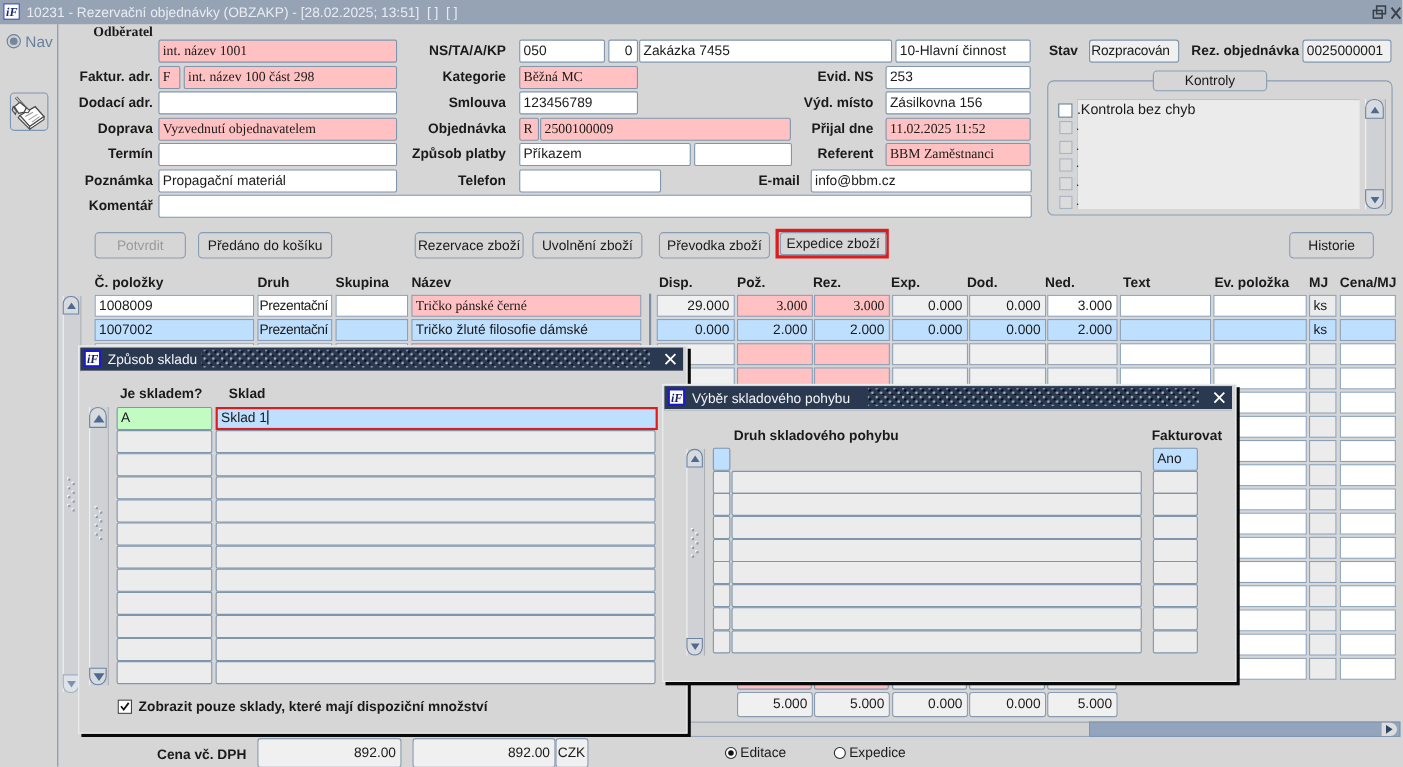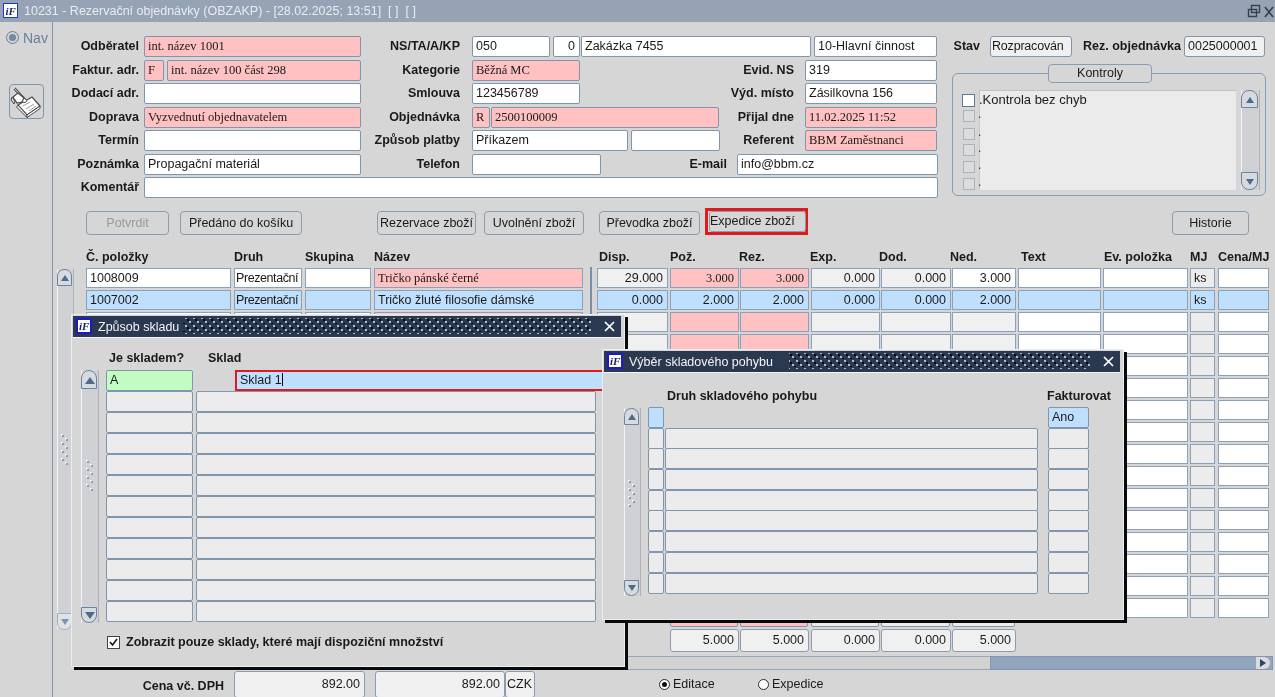--- a/index.html
+++ b/index.html
@@ -48,21 +48,21 @@
  <polygon points="17,32.5 30,23.5 30,21 17,30" fill="#fff" stroke="#4a4a4a" stroke-width="1"></polygon>
  <path d="M13 21 L20 17 M16 24 L24 19 M19 26 L26 21" stroke="#9a9a9a" stroke-width="1"></path>
  <path d="M4.5 3.5 L16 16" stroke="#4a4a4a" stroke-width="2.6"></path>
  <path d="M4.5 3.5 L16 16" stroke="#e0e0e0" stroke-width="1"></path>
  <polygon points="3,12 8,8 14,13 12,17 7,18" fill="#fff" stroke="#4a4a4a" stroke-width="1.2"></polygon>
  <polygon points="2,12 5,16 4,19 1,15" fill="#cfcfcf" stroke="#4a4a4a" stroke-width="1"></polygon>
  <polygon points="14,13 17,15.5 15.5,17.5 12,17" fill="#fff" stroke="#4a4a4a" stroke-width="1"></polygon>
 </svg>
 </div>
 
-<div class="lbl" style="left:9px;top:39px;width:130px;">Odběratel</div>
+<div class="lbl" style="left:9px;top:22px;width:130px;font-family:Liberation Serif, serif;">Odběratel</div>
 <div class="lbl" style="left:9px;top:63px;width:130px;">Faktur. adr.</div>
 <div class="lbl" style="left:9px;top:86px;width:130px;">Dodací adr.</div>
 <div class="lbl" style="left:9px;top:110px;width:130px;">Doprava</div>
 <div class="lbl" style="left:9px;top:133px;width:130px;">Termín</div>
 <div class="lbl" style="left:9px;top:157px;width:130px;">Poznámka</div>
 <div class="lbl" style="left:9px;top:180px;width:130px;">Komentář</div>
 <div class="fld pink" style="left:144px;top:36px;width:209px;height:19px;line-height:19px;">int. název 1001</div>
 <div class="fld pink" style="left:144px;top:60px;width:12px;height:19px;line-height:19px;">F</div>
 <div class="fld pink" style="left:167px;top:60px;width:186px;height:19px;line-height:19px;">int. název 100 část 298</div>
 <div class="fld " style="left:144px;top:83px;width:209px;height:19px;line-height:19px;"></div>
@@ -84,21 +84,21 @@
 <div class="fld " style="left:472px;top:83px;width:100px;height:19px;line-height:19px;">123456789</div>
 <div class="fld pink" style="left:472px;top:107px;width:10px;height:19px;line-height:19px;">R</div>
 <div class="fld pink" style="left:491px;top:107px;width:220px;height:19px;line-height:19px;">2500100009</div>
 <div class="fld " style="left:472px;top:130px;width:148px;height:19px;line-height:19px;">Příkazem</div>
 <div class="fld " style="left:631px;top:130px;width:81px;height:19px;line-height:19px;"></div>
 <div class="fld " style="left:472px;top:154px;width:121px;height:19px;line-height:19px;"></div>
 <div class="lbl" style="left:664px;top:63px;width:130px;">Evid. NS</div>
 <div class="lbl" style="left:664px;top:86px;width:130px;">Výd. místo</div>
 <div class="lbl" style="left:664px;top:110px;width:130px;">Přijal dne</div>
 <div class="lbl" style="left:664px;top:133px;width:130px;">Referent</div>
-<div class="fld " style="left:805px;top:60px;width:124px;height:19px;line-height:19px;">319</div>
+<div class="fld " style="left:805px;top:60px;width:124px;height:19px;line-height:19px;">253</div>
 <div class="fld " style="left:805px;top:83px;width:124px;height:19px;line-height:19px;">Zásilkovna 156</div>
 <div class="fld pink" style="left:805px;top:107px;width:124px;height:19px;line-height:19px;">11.02.2025 11:52</div>
 <div class="fld pink" style="left:805px;top:130px;width:124px;height:19px;line-height:19px;">BBM Zaměstnanci</div>
 <div class="lbl" style="left:667px;top:157px;width:60px;">E-mail</div>
 <div class="fld " style="left:737px;top:154px;width:193px;height:19px;line-height:19px;">info@bbm.cz</div>
 <div class="lbl" style="left:906px;top:39px;width:74px;">Stav</div>
 <div class="fld gray" style="left:990px;top:36px;width:72px;height:19px;line-height:19px;border-radius:3px;padding:0 1px;width:78px;letter-spacing:-0.2px;">Rozpracován</div>
 <div class="lbl" style="left:1031px;top:39px;width:150px;">Rez. objednávka</div>
 <div class="fld gray" style="left:1184px;top:36px;width:73px;height:19px;line-height:19px;border-radius:3px;">0025000001</div>
 <div class="ab" style="left:952px;top:73px;width:312px;height:121px;border:1px solid #8a9cb2;border-radius:6px;"></div>
@@ -123,21 +123,21 @@
 <div class="arrbox" style="left:1241px;top:172px;width:17px;height:18px;border-radius:0 0 8px 8px;">
 <div class="tri" style="left:4px;top:6px;border-left:4px solid transparent;border-right:4px solid transparent;border-top:6px solid #4e6b8f;"></div>
   </div>
 <div class="btn" style="left:86px;top:211px;width:81px;color:#9a9a9a;">Potvrdit</div>
 <div class="btn" style="left:180px;top:211px;width:120px;">Předáno do košíku</div>
 <div class="btn" style="left:377px;top:211px;width:97px;">Rezervace zboží</div>
 <div class="btn" style="left:484px;top:211px;width:98px;">Uvolnění zboží</div>
 <div class="btn" style="left:599px;top:211px;width:99px;">Převodka zboží</div>
 <div class="btn" style="left:1172px;top:211px;width:75px;">Historie</div>
 <div class="ab" style="left:705px;top:208px;width:103px;height:27px;border:3px solid #e01b1b;box-sizing:border-box;background:#d6d6d6;">
-<div class="ab" style="left:1px;top:0px;width:95px;height:19px;border:1px solid #8a9cb2;border-radius:3px;line-height:19px;">Expedice zboží</div>
+<div class="ab" style="left:1px;top:0px;width:95px;height:19px;border:1px solid #8a9cb2;border-radius:3px;text-align:center;line-height:19px;">Expedice zboží</div>
   </div>
 <div class="hdr" style="left:86px;top:250px;">Č. položky</div>
 <div class="hdr" style="left:234px;top:250px;">Druh</div>
 <div class="hdr" style="left:305px;top:250px;">Skupina</div>
 <div class="hdr" style="left:374px;top:250px;">Název</div>
 <div class="hdr" style="left:599px;top:250px;">Disp.</div>
 <div class="hdr" style="left:670px;top:250px;">Pož.</div>
 <div class="hdr" style="left:739px;top:250px;">Rez.</div>
 <div class="hdr" style="left:810px;top:250px;">Exp.</div>
 <div class="hdr" style="left:879px;top:250px;">Dod.</div>
@@ -464,21 +464,21 @@
       <rect x="2" y="18" width="2" height="2" fill="#f5f7fa"></rect>
       <rect x="3" y="19" width="2" height="2" fill="#8e9bac"></rect>
       <rect x="6" y="22" width="2" height="2" fill="#f5f7fa"></rect>
       <rect x="7" y="23" width="2" height="2" fill="#8e9bac"></rect>
       <rect x="2" y="26" width="2" height="2" fill="#f5f7fa"></rect>
       <rect x="3" y="27" width="2" height="2" fill="#8e9bac"></rect>
       <rect x="6" y="30" width="2" height="2" fill="#f5f7fa"></rect>
       <rect x="7" y="31" width="2" height="2" fill="#8e9bac"></rect>
     </svg>
 <div class="fld green" style="left:34px;top:55px;width:79px;">A</div>
-<div class="fld blue" style="left:124px;top:55px;width:392px;border:2px solid #e01b1b;border-radius:0;height:17px;line-height:17px;margin-left:39px;">Sklad 1<span style="display:inline-block;width:1px;height:13px;background:#000;vertical-align:-2px;"></span></div>
+<div class="fld blue" style="left:124px;top:55px;width:392px;border:2px solid #e01b1b;border-radius:0;height:17px;line-height:17px;">Sklad 1<span style="display:inline-block;width:1px;height:13px;background:#000;vertical-align:-2px;"></span></div>
 <div class="fld lgray" style="left:34px;top:76px;width:79px;"></div>
 <div class="fld lgray" style="left:124px;top:76px;width:392px;"></div>
 <div class="fld lgray" style="left:34px;top:97px;width:79px;"></div>
 <div class="fld lgray" style="left:124px;top:97px;width:392px;"></div>
 <div class="fld lgray" style="left:34px;top:118px;width:79px;"></div>
 <div class="fld lgray" style="left:124px;top:118px;width:392px;"></div>
 <div class="fld lgray" style="left:34px;top:139px;width:79px;"></div>
 <div class="fld lgray" style="left:124px;top:139px;width:392px;"></div>
 <div class="fld lgray" style="left:34px;top:160px;width:79px;"></div>
 <div class="fld lgray" style="left:124px;top:160px;width:392px;"></div>

